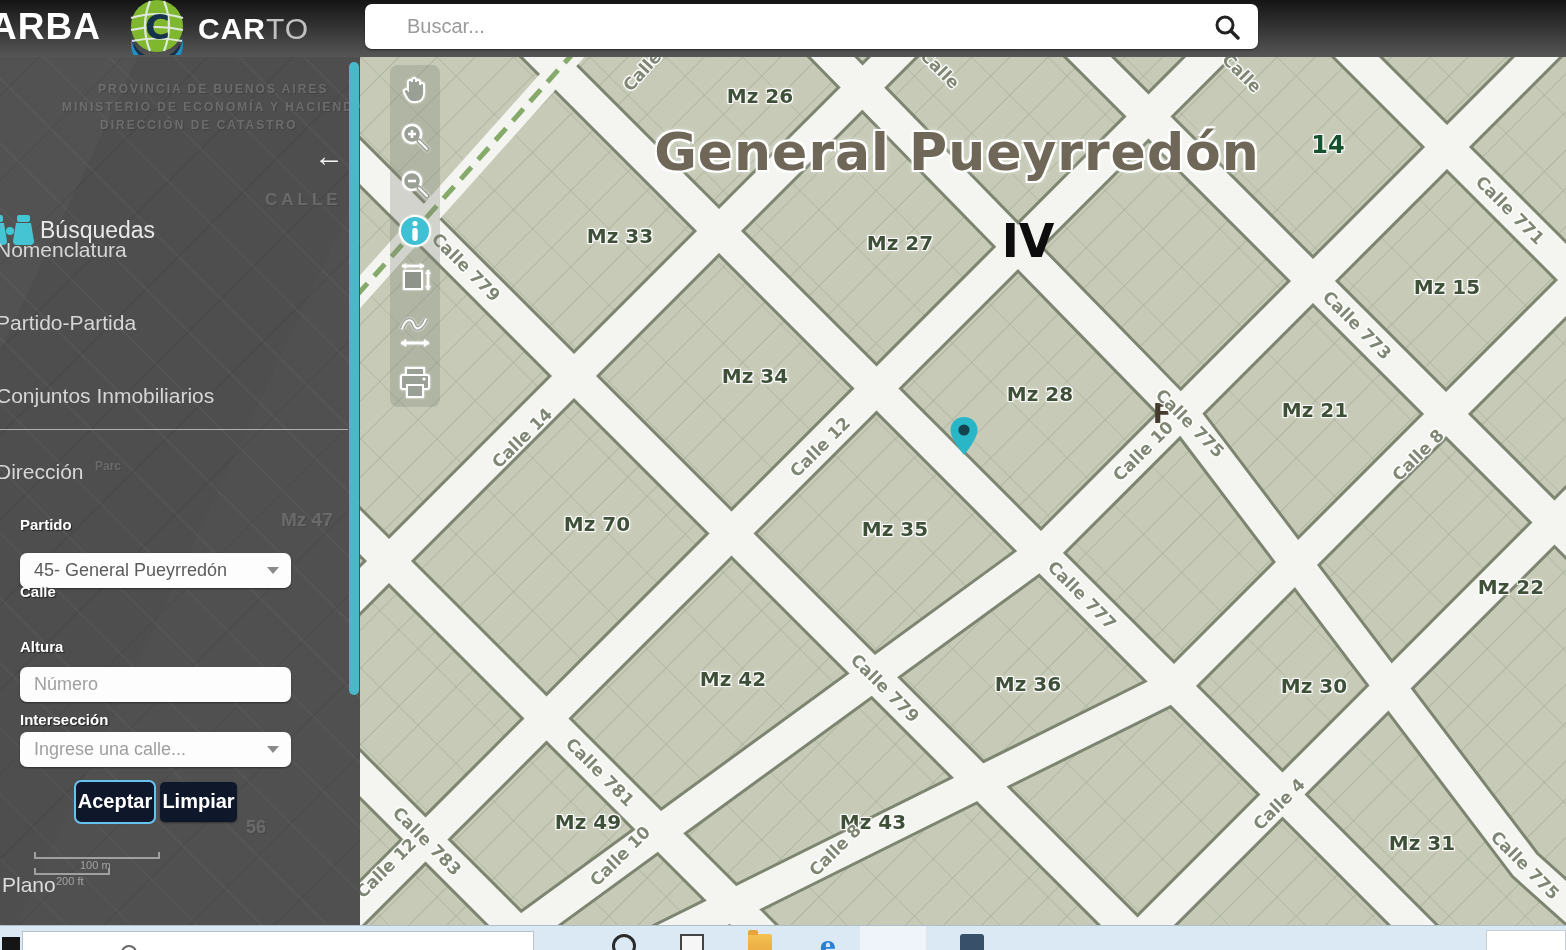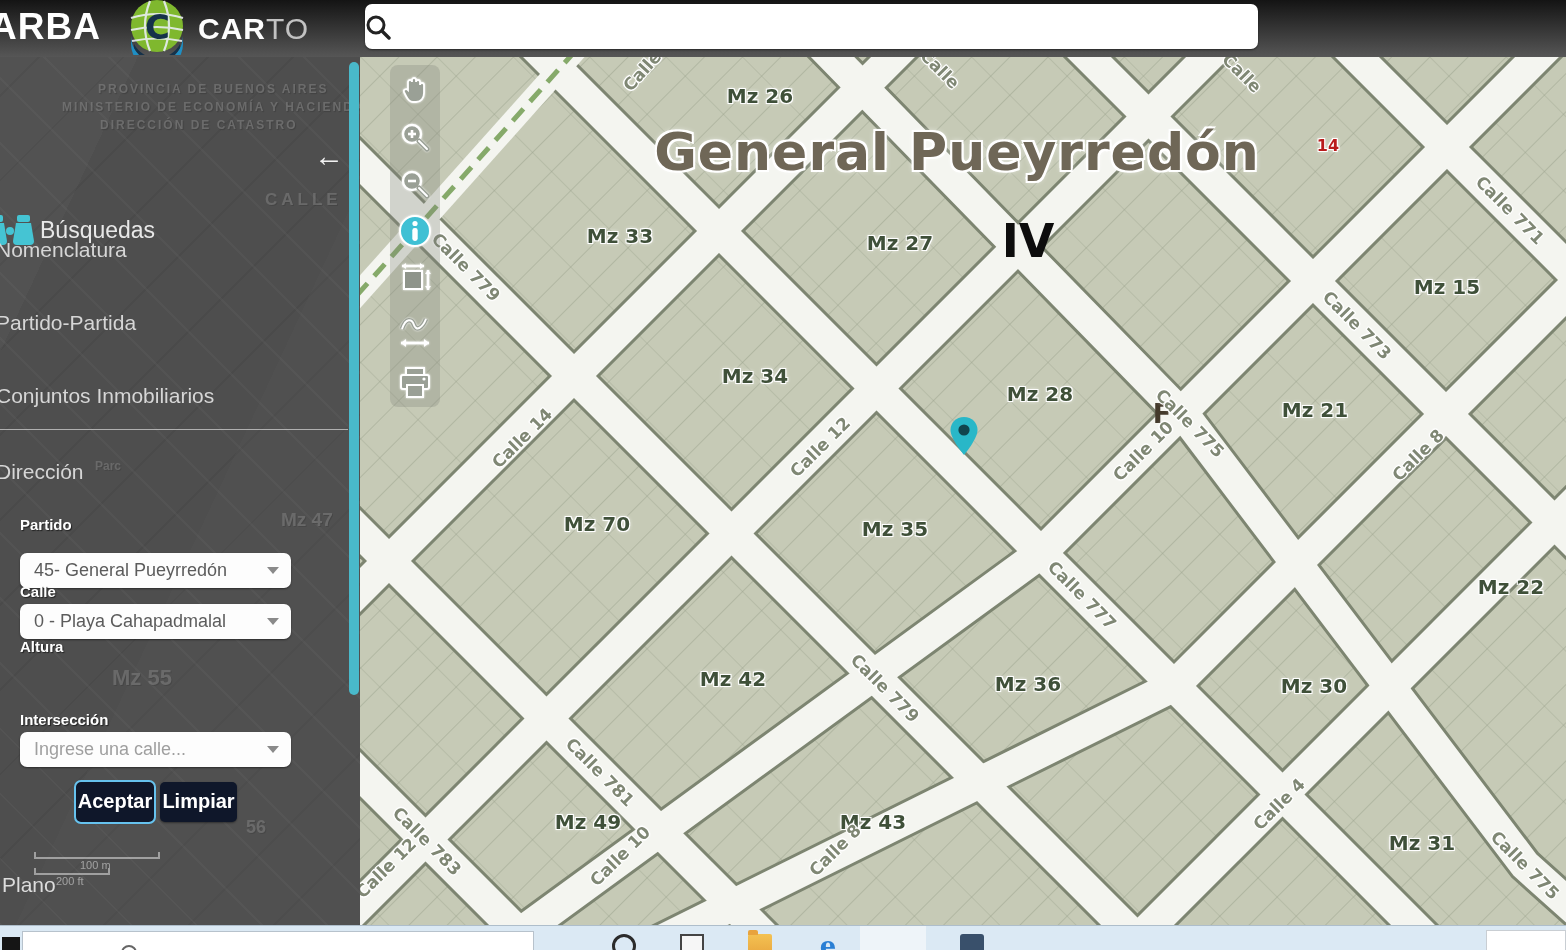--- a/index.html
+++ b/index.html
@@ -80,21 +80,21 @@
   .map { position:absolute; left:360px; top:57px; width:1206px; height:868px;
          overflow:hidden; background:#c6cab6; z-index:10; }
   .map svg.base { position:absolute; left:0; top:0; }
   .maplabel { position:absolute; white-space:nowrap; font-family:"DejaVu Sans", sans-serif;
       font-weight:bold; transform:translate(-50%,-50%);
       text-shadow:-1px -1px 0 #fff,1px -1px 0 #fff,-1px 1px 0 #fff,1px 1px 0 #fff,0 0 4px #fff; }
   .kind-mz { font-size:20px; color:#3f5039; }
   .kind-street { font-size:17px; color:#7f8774; }
   .kind-zone { font-size:46px; color:#0d0d0d; text-shadow:none; }
   .kind-letter { font-size:27px; color:#443a2b; text-shadow:none; }
-  .kind-sup { font-size:16px; color:#b91c1c; }
+  .kind-sup { font-size:24px; color:#14532d; }
   .map-title { position:absolute; left:597px; top:95px; transform:translate(-50%,-50%);
       font-family:"DejaVu Sans", sans-serif; font-weight:bold; font-size:52px; color:#6f6757;
       letter-spacing:1px; white-space:nowrap;
       text-shadow:-2px -2px 0 #fff,2px -2px 0 #fff,-2px 2px 0 #fff,2px 2px 0 #fff,0 0 6px #fff; }
   .pin { position:absolute; left:589px; top:360px; width:30px; height:38px; }
 
   
   .mtoolbar { position:absolute; left:30px; top:8px; width:50px; padding:4px 0;
       background:rgba(130,132,124,.30); border-radius:8px; display:flex;
       flex-direction:column; align-items:center; gap:6px; }
@@ -144,20 +144,21 @@
               <path d="M36 1 Q46 26 36 51"></path>
           </g>
           <text x="17" y="39" font-family="DejaVu Sans" font-weight="bold" font-size="34" fill="#16324a">C</text>
         </svg>
       </div>
       <div class="carto-text">
         <span class="bold">CAR</span><span class="light">TO</span>
       </div>
     </div>
     <div class="searchbar">
+      <input type="text" placeholder="Buscar..." style="">
       <svg class="search-glyph" viewBox="0 0 26 26">
         <circle cx="11" cy="11" r="8" fill="none" stroke="#222" stroke-width="3"></circle>
         <line x1="17" y1="17" x2="24" y2="24" stroke="#222" stroke-width="3.4" stroke-linecap="round"></line>
       </svg>
     </div>
   </div>
 
   <div class="sidebar">
     <div class="bgtex"></div>
 
@@ -194,26 +195,25 @@
     <div class="divider"></div>
     <div class="menu-item" style="top:403px;">Dirección</div>
 
     <div class="f-label" style="top:459px;">Partido</div>
     <div class="f-select" style="top:496px;">
       <span>45- General Pueyrredón</span>
       <span class="caret"></span>
     </div>
 
     <div class="f-label" style="top:526px;">Calle</div>
-    <div class="f-select" style="top:547px;">
-      <span>0 - Playa Cahapadmalal</span>
-      <span class="caret"></span>
-    </div>
 
     <div class="f-label" style="top:581px;">Altura</div>
+    <div class="f-input" style="top:610px;">
+      <input type="text" placeholder="Número" style="">
+    </div>
 
     <div class="f-label" style="top:654px;">Intersección</div>
     <div class="f-select" style="top:675px;">
       <span class="placeholder-text">Ingrese una calle...</span>
       <span class="caret"></span>
     </div>
 
     <div class="btn focus" style="left:76px; top:725px; width:78px;">Aceptar</div>
     <div class="btn" style="left:160px; top:725px; width:77px;">Limpiar</div>
 

